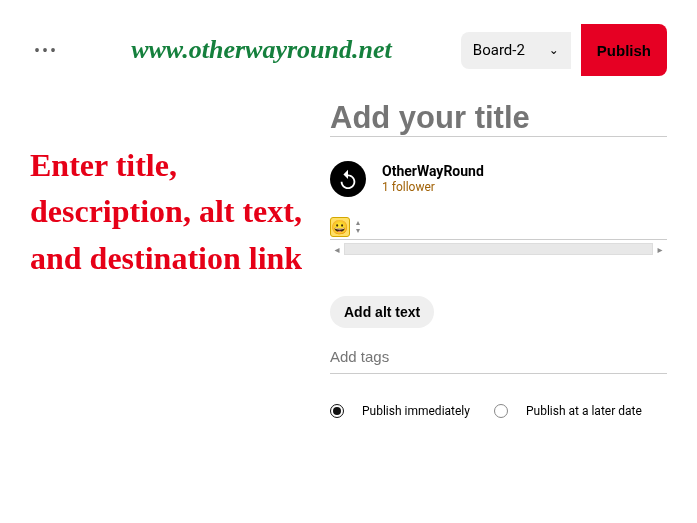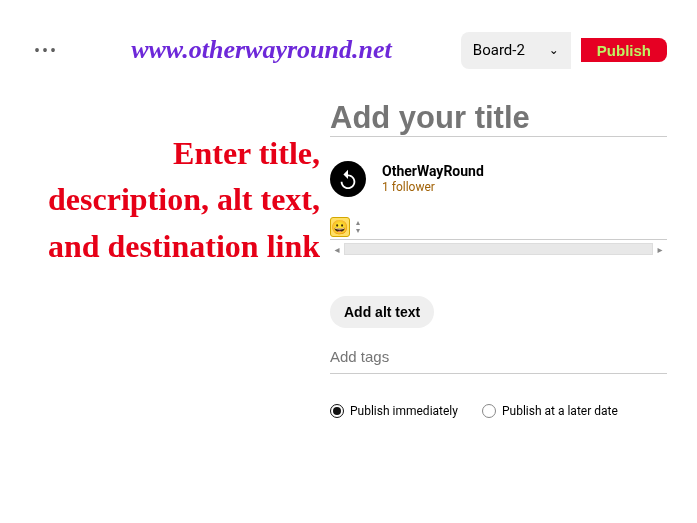--- a/index.html
+++ b/index.html
@@ -25,43 +25,43 @@
     font-size: 18px;
     letter-spacing: 2px;
     cursor: pointer;
   }
   .site-url {
     flex: 1;
     text-align: center;
     font-family: "Comic Sans MS", "Brush Script MT", cursive;
     font-size: 26px;
     font-style: italic;
-    color: #6d28d9;
+    color: #15803d;
     font-weight: 700;
   }
   .board-select {
     display: flex; align-items: center;
     background: #efefef;
     border-radius: 8px 0 0 8px;
     height: 37px;
     padding: 0 12px;
     width: 110px;
     cursor: pointer;
     font-size: 15px;
     justify-content: space-between;
   }
   .board-select .chevron {
     font-size: 12px;
   }
   .publish-btn {
     background: #e60023;
-    color: #bef264;
+    color: #000000;
     border: none;
     border-radius: 0 8px 8px 0;
-    height: 24px;
+    height: 52px;
     padding: 0 16px;
     font-size: 15px;
     font-weight: 700;
     cursor: pointer;
   }
   .main-area {
     display: flex;
     margin-top: 30px;
   }
   .left-col {
@@ -69,23 +69,23 @@
     padding: 0 10px 0 0;
     display: flex;
     align-items: flex-start;
     justify-content: center;
   }
   .annotation {
     font-family: "Comic Sans MS", "Segoe Script", cursive;
     color: #e60017;
     font-size: 32px;
     font-weight: 700;
-    text-align: right;
+    text-align: left;
     line-height: 1.45;
-    margin-top: 30px;
+    margin-top: 42px;
   }
   .right-col {
     flex: 1;
     display: flex;
     flex-direction: column;
   }
   .title-input {
     font-size: 31px;
     font-weight: 700;
     color: #767676;
@@ -178,21 +178,21 @@
   }
   .dest-input { margin-top: 30px; }
   .radio-row {
     display: flex;
     gap: 24px;
     margin-top: 30px;
     font-size: 12px;
     align-items: center;
   }
   .radio-opt {
-    display: flex; align-items: center; gap: 6px;
+    display: flex; align-items: center; gap: 18px;
     cursor: pointer;
   }
   .radio-circle {
     width: 14px; height: 14px;
     border: 1.5px solid #888;
     border-radius: 50%;
     display: flex; align-items: center; justify-content: center;
   }
   .radio-circle.selected {
     border-color: #111;

